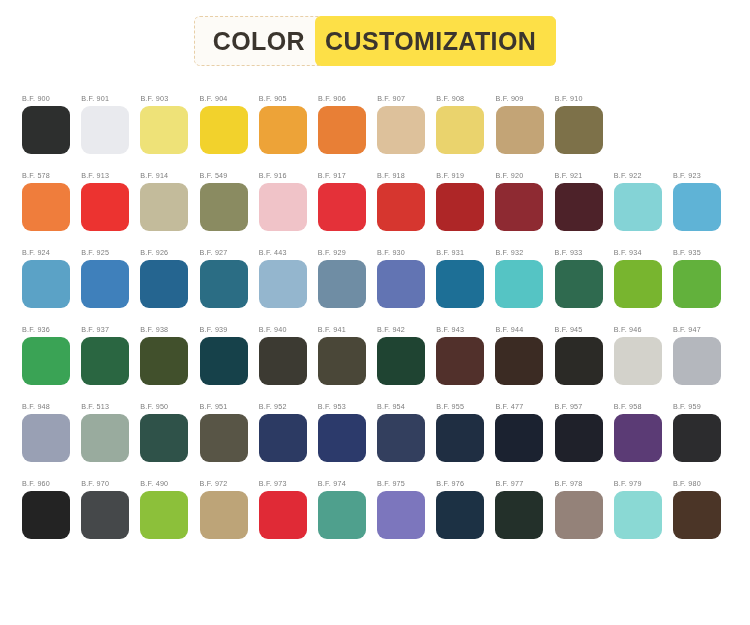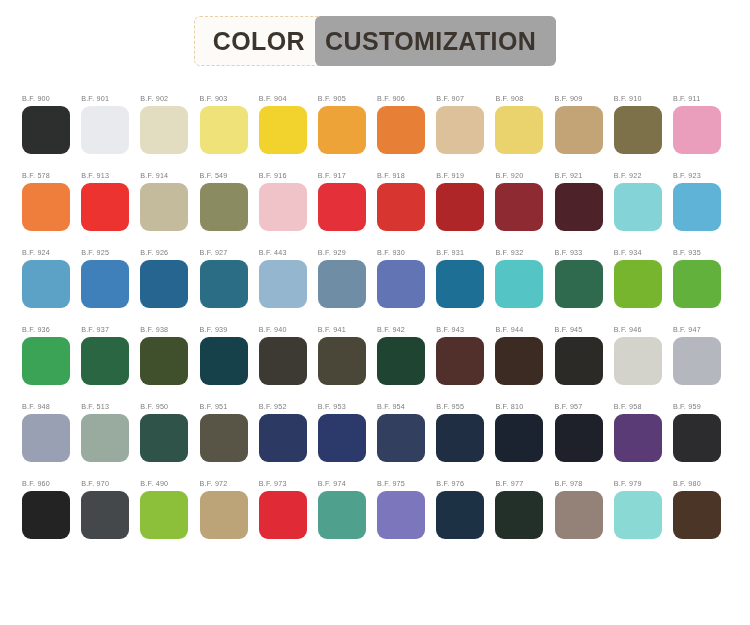--- a/index.html
+++ b/index.html
@@ -45,21 +45,21 @@
     border-radius: 5px 0 0 5px;
   }
   #title-word-two {
     display: flex;
     align-items: center;
     padding: 0 20px 0 10px;
     font-size: 25px;
     font-weight: bold;
     letter-spacing: 0.4px;
     color: #3b352e;
-    background: #a3a3a3;
+    background: #fde047;
     border-radius: 6px;
     margin: -1px -1px -1px 0;
   }
 
   
   #swatch-grid {
     position: absolute;
     top: 92px;
     left: 22px;
     width: 710px;
@@ -102,24 +102,20 @@
     <div class="swatch-row">
       <div class="swatch-cell">
         <div class="swatch-label">B.F. 900</div>
         <div class="swatch-chip" style="background: rgb(45, 47, 46);"></div>
       </div>
       <div class="swatch-cell">
         <div class="swatch-label">B.F. 901</div>
         <div class="swatch-chip" style="background: rgb(233, 234, 238);"></div>
       </div>
       <div class="swatch-cell">
-        <div class="swatch-label">B.F. 902</div>
-        <div class="swatch-chip" style="background: rgb(226, 220, 192);"></div>
-      </div>
-      <div class="swatch-cell">
         <div class="swatch-label">B.F. 903</div>
         <div class="swatch-chip" style="background: rgb(238, 226, 120);"></div>
       </div>
       <div class="swatch-cell">
         <div class="swatch-label">B.F. 904</div>
         <div class="swatch-chip" style="background: rgb(242, 210, 44);"></div>
       </div>
       <div class="swatch-cell">
         <div class="swatch-label">B.F. 905</div>
         <div class="swatch-chip" style="background: rgb(237, 163, 56);"></div>
@@ -137,24 +133,20 @@
         <div class="swatch-chip" style="background: rgb(234, 211, 109);"></div>
       </div>
       <div class="swatch-cell">
         <div class="swatch-label">B.F. 909</div>
         <div class="swatch-chip" style="background: rgb(195, 164, 118);"></div>
       </div>
       <div class="swatch-cell">
         <div class="swatch-label">B.F. 910</div>
         <div class="swatch-chip" style="background: rgb(125, 113, 73);"></div>
       </div>
-      <div class="swatch-cell">
-        <div class="swatch-label">B.F. 911</div>
-        <div class="swatch-chip" style="background: rgb(235, 158, 188);"></div>
-      </div>
     </div>
     <div class="swatch-row">
       <div class="swatch-cell">
         <div class="swatch-label">B.F. 578</div>
         <div class="swatch-chip" style="background: rgb(239, 125, 60);"></div>
       </div>
       <div class="swatch-cell">
         <div class="swatch-label">B.F. 913</div>
         <div class="swatch-chip" style="background: rgb(236, 51, 48);"></div>
       </div>
@@ -326,21 +318,21 @@
       </div>
       <div class="swatch-cell">
         <div class="swatch-label">B.F. 954</div>
         <div class="swatch-chip" style="background: rgb(51, 63, 94);"></div>
       </div>
       <div class="swatch-cell">
         <div class="swatch-label">B.F. 955</div>
         <div class="swatch-chip" style="background: rgb(31, 46, 66);"></div>
       </div>
       <div class="swatch-cell">
-        <div class="swatch-label">B.F. 810</div>
+        <div class="swatch-label">B.F. 477</div>
         <div class="swatch-chip" style="background: rgb(27, 34, 48);"></div>
       </div>
       <div class="swatch-cell">
         <div class="swatch-label">B.F. 957</div>
         <div class="swatch-chip" style="background: rgb(31, 33, 42);"></div>
       </div>
       <div class="swatch-cell">
         <div class="swatch-label">B.F. 958</div>
         <div class="swatch-chip" style="background: rgb(91, 59, 117);"></div>
       </div>

